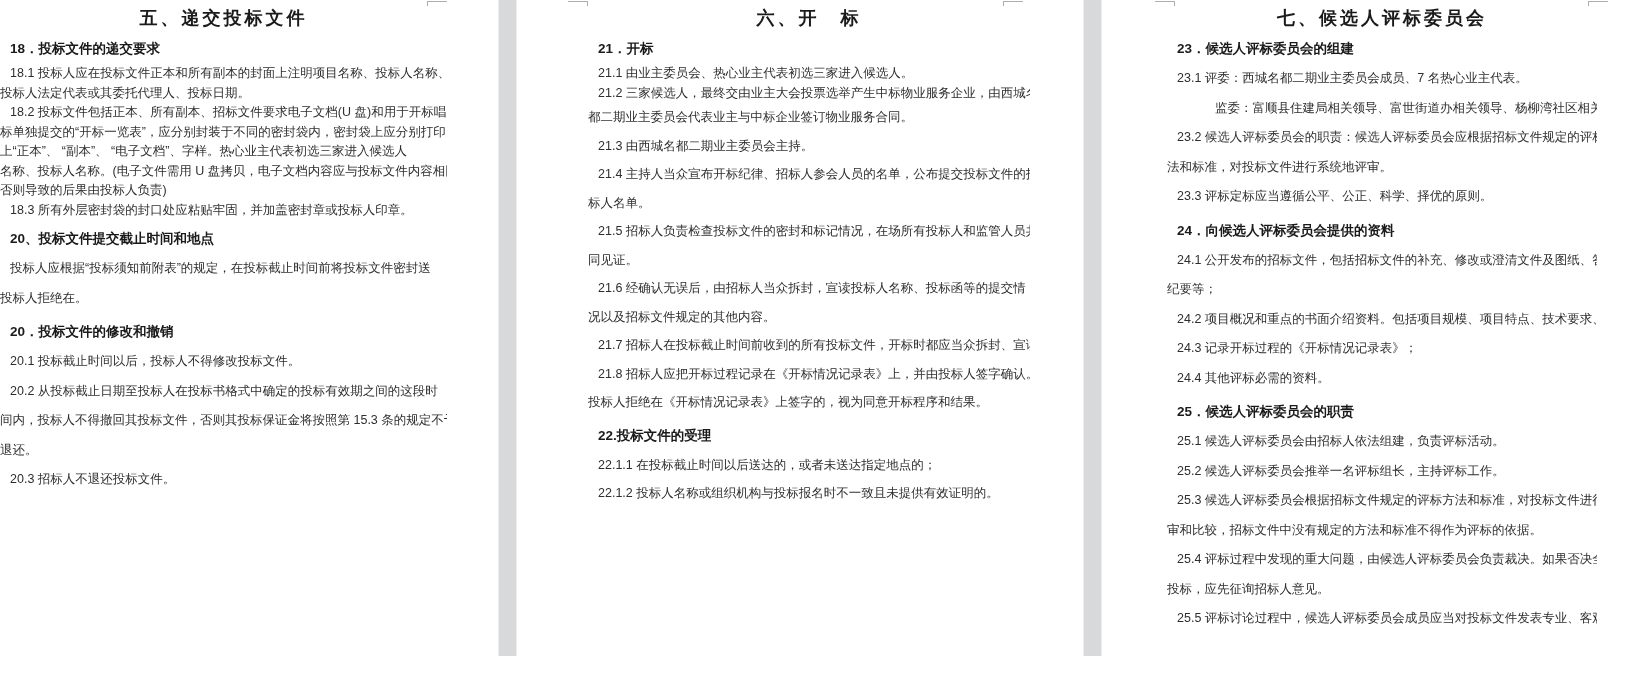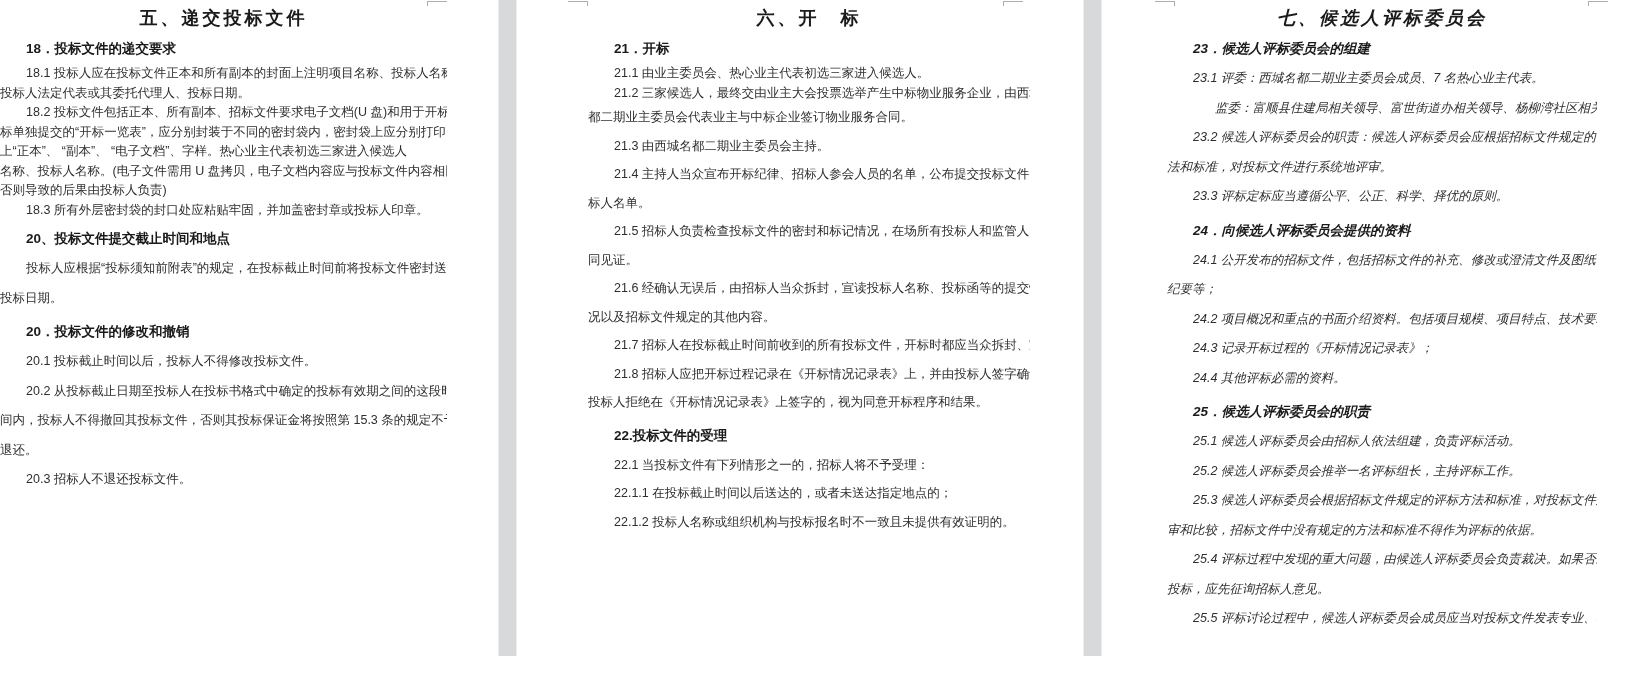--- a/index.html
+++ b/index.html
@@ -34,21 +34,21 @@
     color: #2e2e2e;
     overflow: hidden;
   }
   #page-0 { left: 0;     width: 498px; }
   #page-1 { left: 517px; width: 566px; }
   #page-2 { left: 1102px; width: 532px; }
 
   .content { position: relative; }
   #page-0 .content { padding: 5px 51px 0 0; }
   #page-1 .content { padding: 5px 53px 0 71px; }
-  #page-2 .content { padding: 5px 37px 0 65px; font-style: italic; }
+  #page-2 .content { padding: 5px 37px 0 65px; }
 
   .page-title {
     font-size: 18px;
     font-weight: bold;
     color: #1a1a1a;
     text-align: center;
     letter-spacing: 3px;
     line-height: 26px;
     margin-bottom: 5px;
     white-space: pre;
@@ -63,21 +63,21 @@
   #page-1 .k-b { line-height: 28.5px; }
   .k-h2 {
     font-weight: bold;
     font-size: 13.5px;
     color: #1a1a1a;
     line-height: 24px;
     margin-top: 6px;
     margin-bottom: 3px;
   }
   .k-h2b { margin-top: 7px; margin-bottom: 3px; }
-  .ind1 { padding-left: 26px; }
+  .ind1 { padding-left: 10px; }
   .ind2 { padding-left: 48px; }
 
   .page-footer {
     position: absolute;
     top: 664px;
     font-size: 11px;
     color: #9b9b9b;
     text-align: center;
     white-space: pre;
     letter-spacing: 1px;
@@ -113,21 +113,21 @@
           <div class="ln k-t ind1">18.1 投标人应在投标文件正本和所有副本的封面上注明项目名称、投标人名称、</div>
           <div class="ln k-t">投标人法定代表或其委托代理人、投标日期。</div>
           <div class="ln k-t ind1">18.2 投标文件包括正本、所有副本、招标文件要求电子文档(U 盘)和用于开标唱</div>
           <div class="ln k-t">标单独提交的“开标一览表”，应分别封装于不同的密封袋内，密封袋上应分别打印</div>
           <div class="ln k-t">上“正本”、 “副本”、 “电子文档”、字样。热心业主代表初选三家进入候选人</div>
           <div class="ln k-t">名称、投标人名称。(电子文件需用 U 盘拷贝，电子文档内容应与投标文件内容相同，</div>
           <div class="ln k-t">否则导致的后果由投标人负责)</div>
           <div class="ln k-t ind1">18.3 所有外层密封袋的封口处应粘贴牢固，并加盖密封章或投标人印章。</div>
           <div class="ln k-h2 k-h2b ind1">20、投标文件提交截止时间和地点</div>
           <div class="ln k-b ind1">投标人应根据“投标须知前附表”的规定，在投标截止时间前将投标文件密封送</div>
-          <div class="ln k-b">投标日期。</div>
+          <div class="ln k-b">投标人拒绝在。</div>
           <div class="ln k-h2 k-h2b ind1">20．投标文件的修改和撤销</div>
           <div class="ln k-b ind1">20.1 投标截止时间以后，投标人不得修改投标文件。</div>
           <div class="ln k-b ind1">20.2 从投标截止日期至投标人在投标书格式中确定的投标有效期之间的这段时</div>
           <div class="ln k-b">间内，投标人不得撤回其投标文件，否则其投标保证金将按照第 15.3 条的规定不予</div>
           <div class="ln k-b">退还。</div>
           <div class="ln k-b ind1">20.3 招标人不退还投标文件。</div>
         </div>
     </div>
     <div class="mark mark-top tick-left" style="left:427px;"></div>
     <div class="mark mark-bottom tick-left" style="left:428px;"></div>
@@ -148,21 +148,20 @@
           <div class="ln k-b ind1">21.4 主持人当众宣布开标纪律、招标人参会人员的名单，公布提交投标文件的投</div>
           <div class="ln k-b">标人名单。</div>
           <div class="ln k-b ind1">21.5 招标人负责检查投标文件的密封和标记情况，在场所有投标人和监管人员共</div>
           <div class="ln k-b">同见证。</div>
           <div class="ln k-b ind1">21.6 经确认无误后，由招标人当众拆封，宣读投标人名称、投标函等的提交情</div>
           <div class="ln k-b">况以及招标文件规定的其他内容。</div>
           <div class="ln k-b ind1">21.7 招标人在投标截止时间前收到的所有投标文件，开标时都应当众拆封、宣读。</div>
           <div class="ln k-b ind1">21.8 招标人应把开标过程记录在《开标情况记录表》上，并由投标人签字确认。</div>
           <div class="ln k-b">投标人拒绝在《开标情况记录表》上签字的，视为同意开标程序和结果。</div>
           <div class="ln k-h2 k-h2b ind1">22.投标文件的受理</div>
-          <div class="ln k-b ind1">22.1 当投标文件有下列情形之一的，招标人将不予受理：</div>
           <div class="ln k-b ind1">22.1.1 在投标截止时间以后送达的，或者未送达指定地点的；</div>
           <div class="ln k-b ind1">22.1.2 投标人名称或组织机构与投标报名时不一致且未提供有效证明的。</div>
         </div>
     </div>
     <div class="mark mark-top tick-right" style="left:51px;"></div>
     <div class="mark mark-top tick-left" style="left:486px;"></div>
     <div class="mark mark-bottom tick-right" style="left:55px;"></div>
     <div class="mark mark-bottom tick-left" style="left:486px;"></div>
     <div class="page-footer">第 17 页 共 42 页</div>
   </div>

